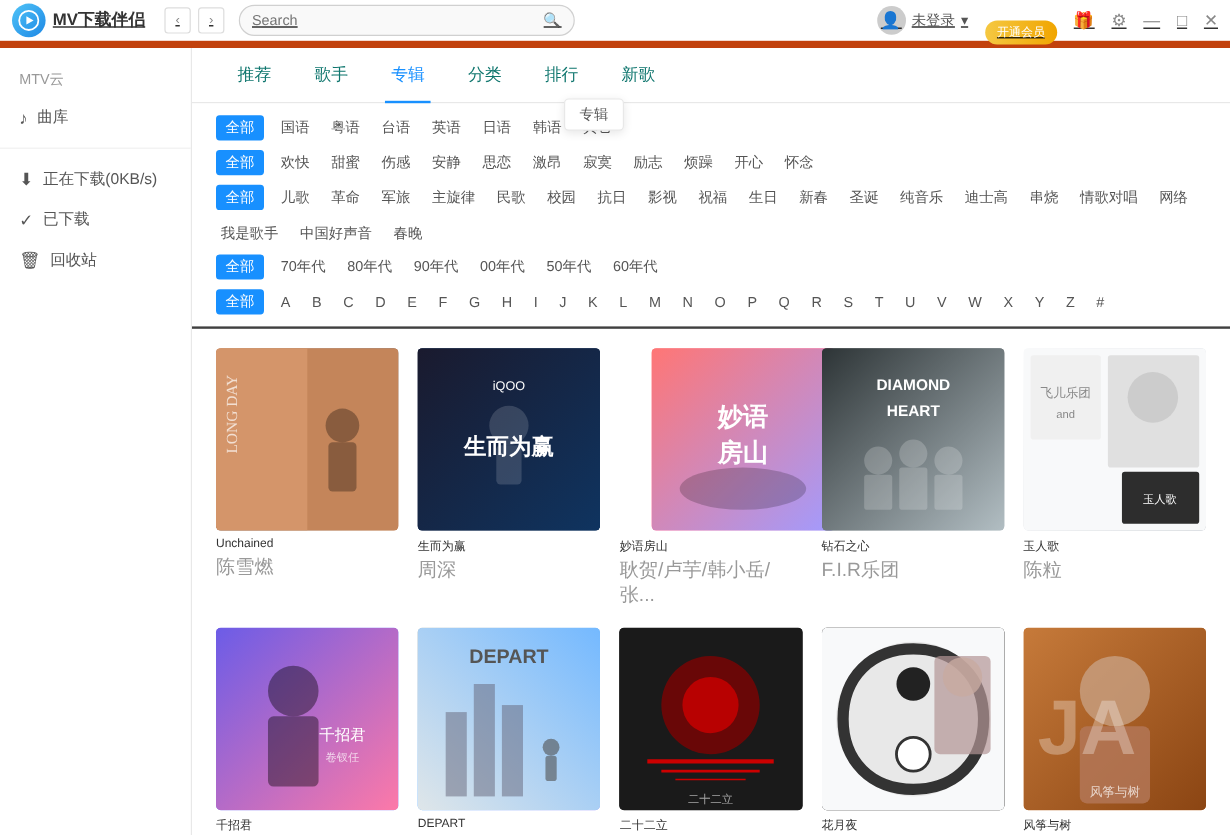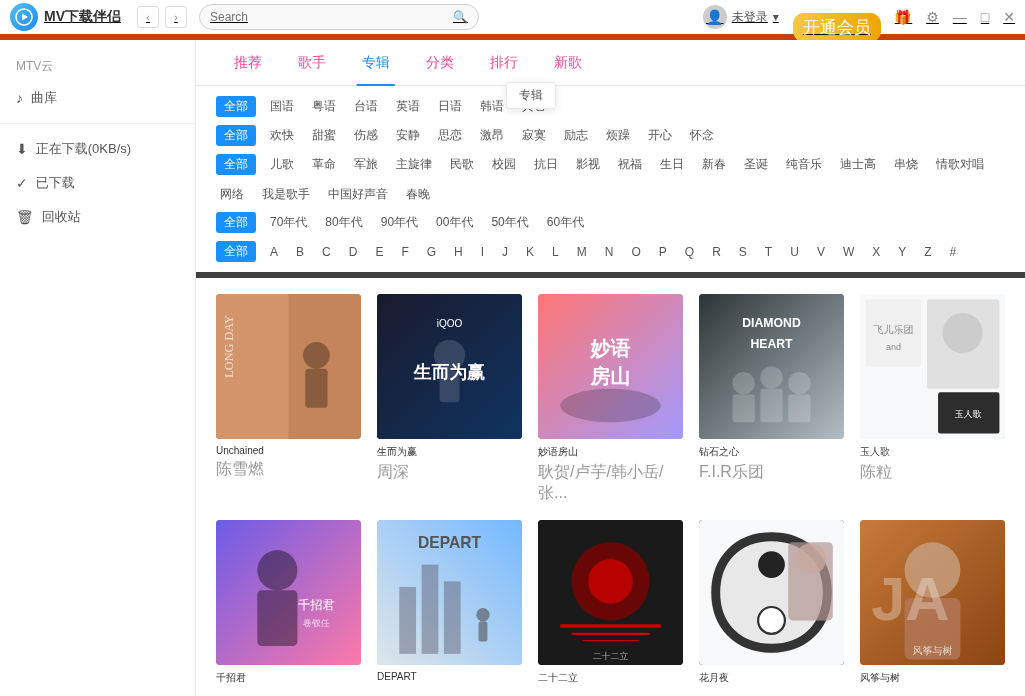--- a/index.html
+++ b/index.html
@@ -85,33 +85,33 @@
       display: flex; align-items: center; justify-content: center;
       font-size: 14px;
       color: #888;
     }
     .vip-btn {
       background: linear-gradient(90deg, #f5c842, #f0a500);
       color: #fff;
       border: none;
       border-radius: 11px;
       padding: 3px 10px;
-      font-size: 17px;
+      font-size: 10px;
       cursor: pointer;
       margin-top: 20px;
     }
     .ctrl-btn { color: #888; font-size: 14px; cursor: pointer; }
     .close-btn { color: #888; font-size: 14px; cursor: pointer; }
 
     
     .main-layout { display: flex; flex: 1; overflow: hidden; }
 
     
     .sidebar {
-      width: 196px;
+      width: 160px;
       background: #fff;
       border-right: 1px solid #e8e8e8;
       padding: 12px 0;
       flex-shrink: 0;
     }
     .sidebar-section-title {
       padding: 6px 16px;
       font-size: 12px;
       color: #999;
     }
@@ -146,21 +146,21 @@
       height: 46px;
       flex-shrink: 0;
       position: relative;
     }
     .tab-item {
       padding: 0 18px;
       height: 46px;
       display: flex;
       align-items: center;
       cursor: pointer;
-      color: #ec4899;
+      color: #0f766e;
       font-size: 14px;
       position: relative;
     }
     .tab-item.active { color: #1890ff; }
     .tab-item.active::after {
       content: '';
       position: absolute;
       bottom: 0;
       left: 50%;
       transform: translateX(-50%);
@@ -178,21 +178,21 @@
       color: #555;
       top: 42px;
       left: 310px;
       box-shadow: 0 2px 8px rgba(0,0,0,0.1);
       z-index: 10;
     }
 
     
     .filters-area {
       padding: 10px 20px;
-      border-bottom: 6px solid #404040;
+      border-bottom: 2px solid #404040;
       flex-shrink: 0;
     }
     .filter-row {
       display: flex;
       align-items: center;
       gap: 10px;
       margin-bottom: 8px;
       flex-wrap: wrap;
     }
     .filter-row:last-child { margin-bottom: 0; }
@@ -240,21 +240,21 @@
       justify-content: center;
       font-size: 11px;
       color: rgba(255,255,255,0.8);
     }
     .album-title { font-size: 10px; color: #333; margin-bottom: 3px; }
     .album-artist { font-size: 16px; color: #999; }
 
     
     .cover-1 { background: linear-gradient(135deg, #d4956a 0%, #8b6048 50%, #c4855a 100%); }
     .cover-2 { background: linear-gradient(135deg, #1a1a2e, #16213e, #0f3460); }
-    .cover-3 { background: linear-gradient(135deg, #ff7675, #fd79a8, #a29bfe); }
+    .cover-3 { background: linear-gradient(135deg, #ff7675, #fd79a8, #a29bfe); margin-left: 27px; }
     .cover-4 { background: linear-gradient(135deg, #2d3436, #636e72, #b2bec3); }
     .cover-5 { background: linear-gradient(135deg, #f8f9fa, #dee2e6, #adb5bd); }
 
     
     .content-area::-webkit-scrollbar,
     .albums-area::-webkit-scrollbar { width: 4px; }
     .content-area::-webkit-scrollbar-thumb,
     .albums-area::-webkit-scrollbar-thumb { background: #ccc; border-radius: 2px; }
   </style>
 </head>

